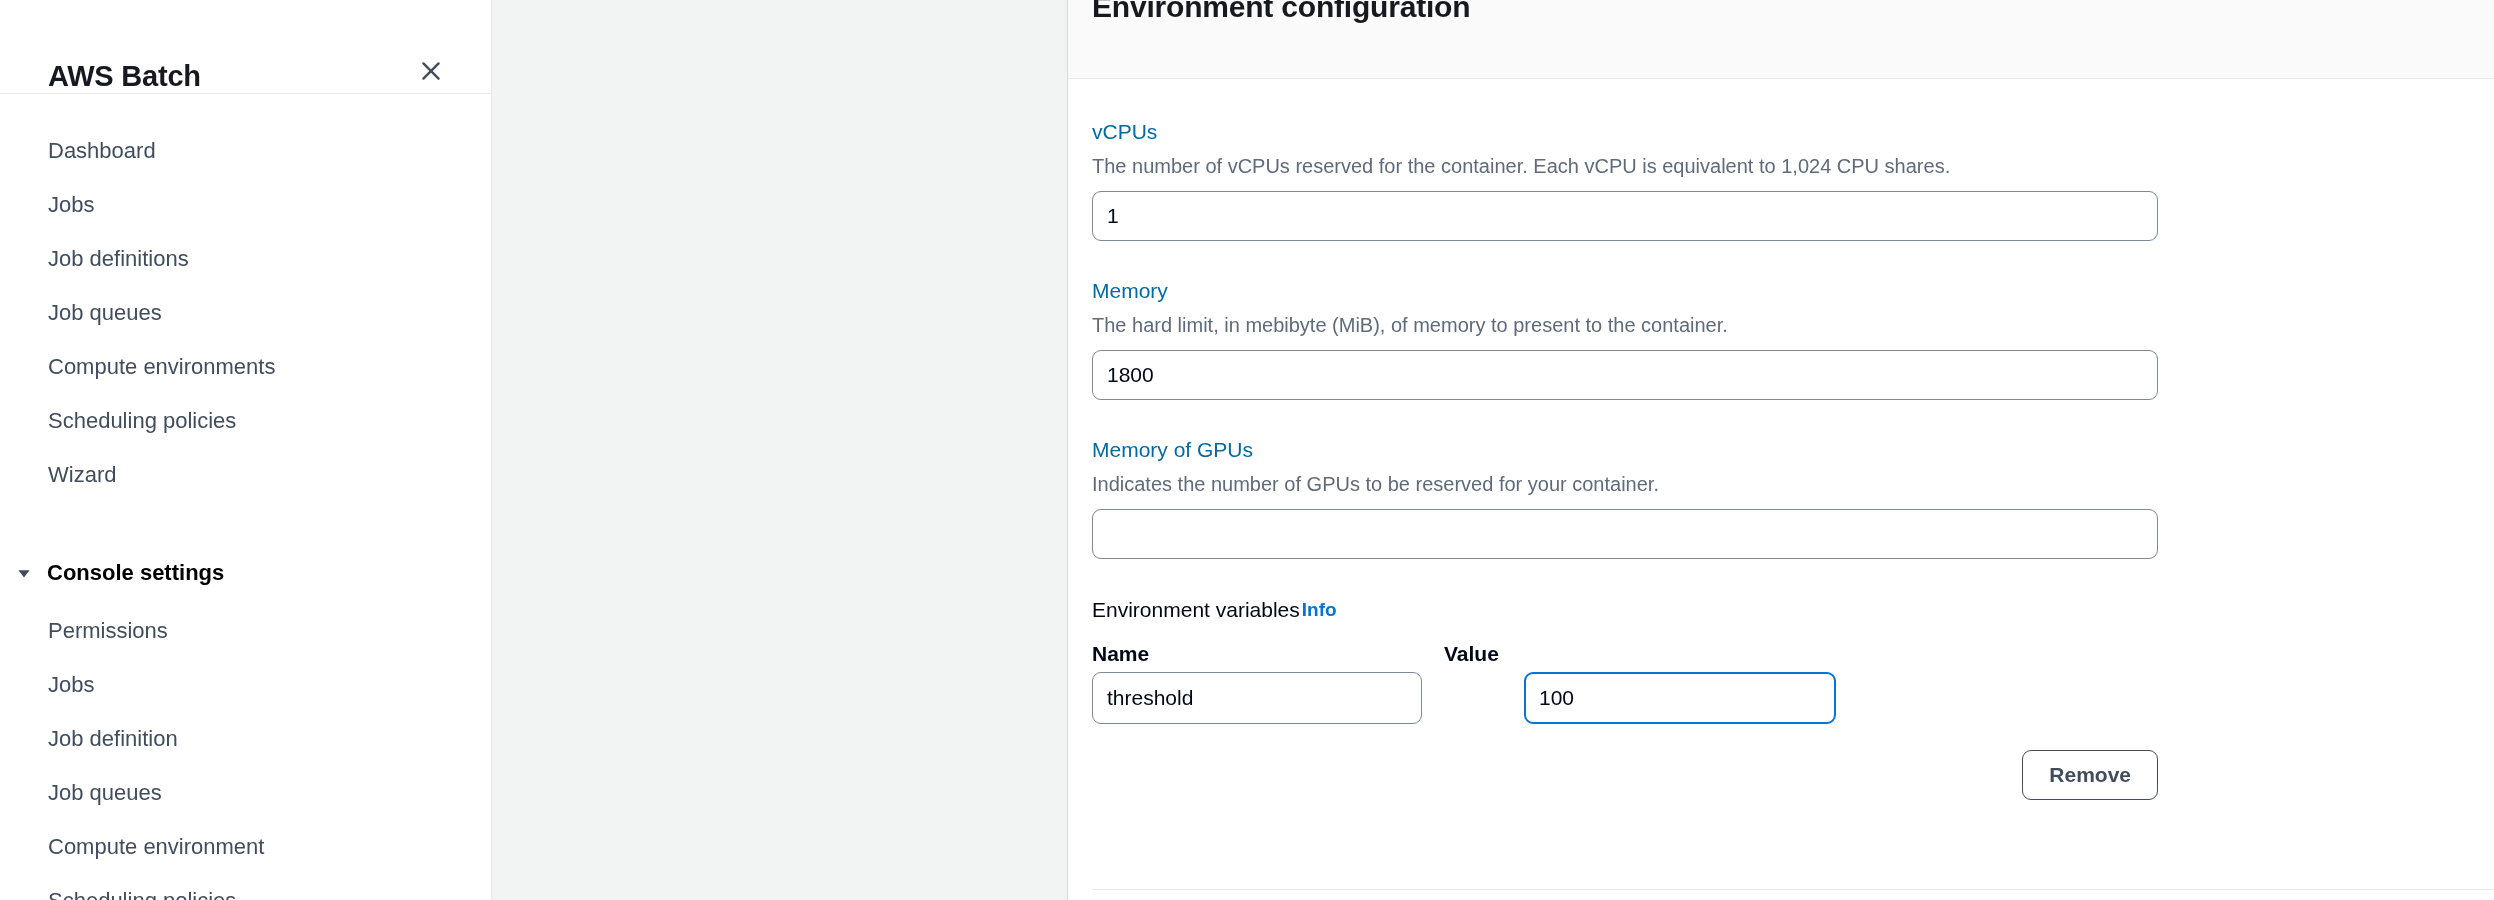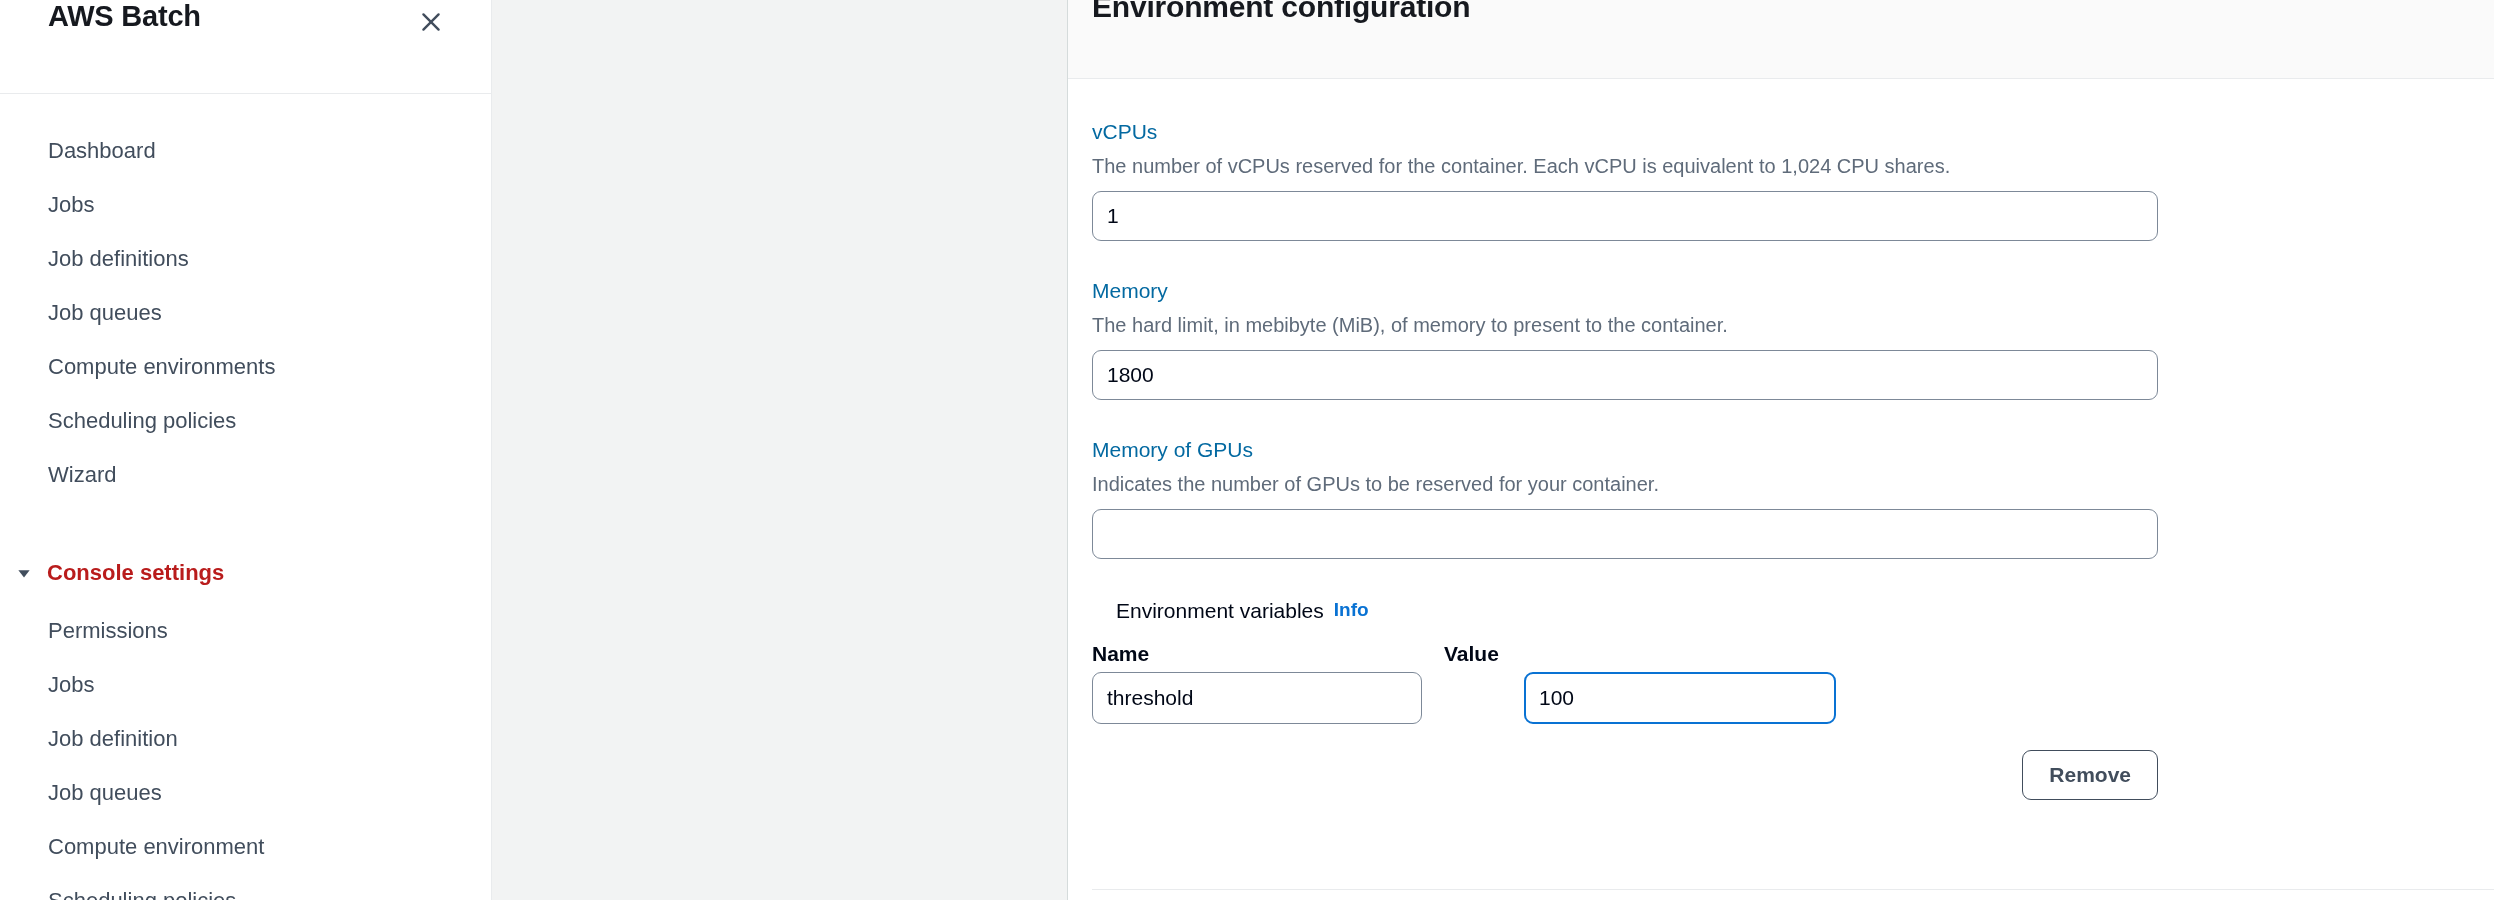--- a/index.html
+++ b/index.html
@@ -29,21 +29,21 @@
     border-right: 1px solid #e9ebed;
     box-sizing: border-box;
     flex: 0 0 492px;
     position: relative;
   }
   .sidebar-header {
     height: 94px;
     box-sizing: border-box;
     border-bottom: 1px solid #e9ebed;
     display: flex;
-    align-items: flex-start;
+    align-items: flex-end;
     justify-content: space-between;
     padding: 0 38px 0 48px;
   }
   .sidebar-title {
     font-size: 29px;
     font-weight: 700;
     color: #16191f;
     letter-spacing: -0.2px;
   }
   .close-btn {
@@ -85,21 +85,21 @@
     height: 20px;
     display: flex;
     align-items: center;
     justify-content: center;
     color: #414d5c;
     flex: 0 0 20px;
   }
   .nav-section-label {
     font-size: 22px;
     font-weight: 700;
-    color: #b91c1c;
+    color: #000000;
     white-space: nowrap;
   }
   .nav-sub-list { padding-top: 4px; }
 
   
   .gutter {
     width: 576px;
     flex: 0 0 576px;
     height: 900px;
     background: #f2f3f3;
@@ -162,23 +162,22 @@
     padding: 0 14px;
     margin-top: 15px;
     outline: none;
     display: block;
   }
   .text-input::placeholder { color: #9ba7b6; }
 
   
   .env-header {
     display: flex;
-    align-items: center;
-    gap: 10px;
-    margin-left: 24px;
+    align-items: flex-start;
+    gap: 2px;
   }
   .env-title {
     font-size: 21px;
     color: #000716;
     line-height: 1;
   }
   .info-link {
     font-size: 19px;
     font-weight: 700;
     color: #0972d3;

